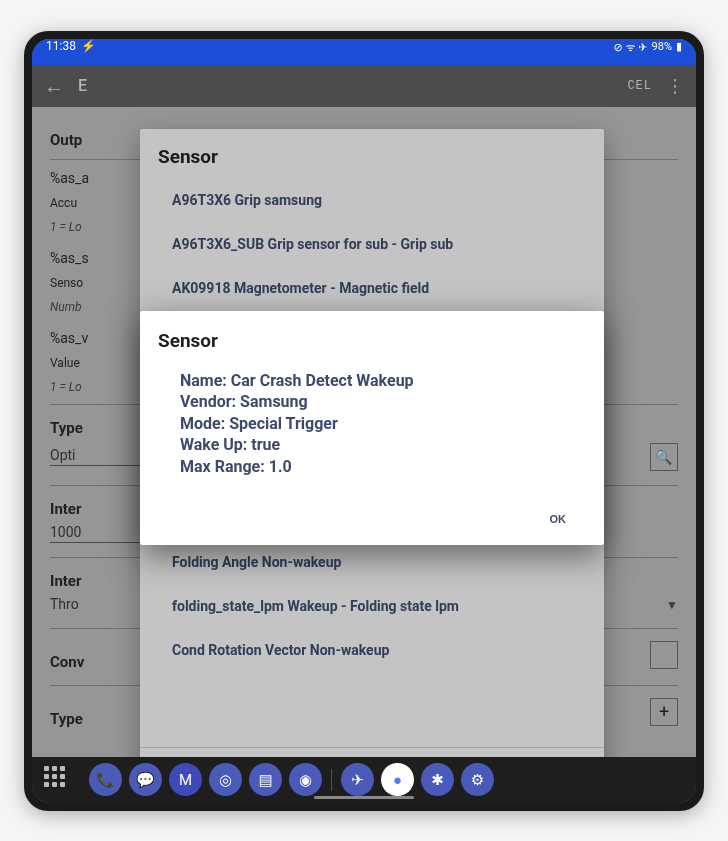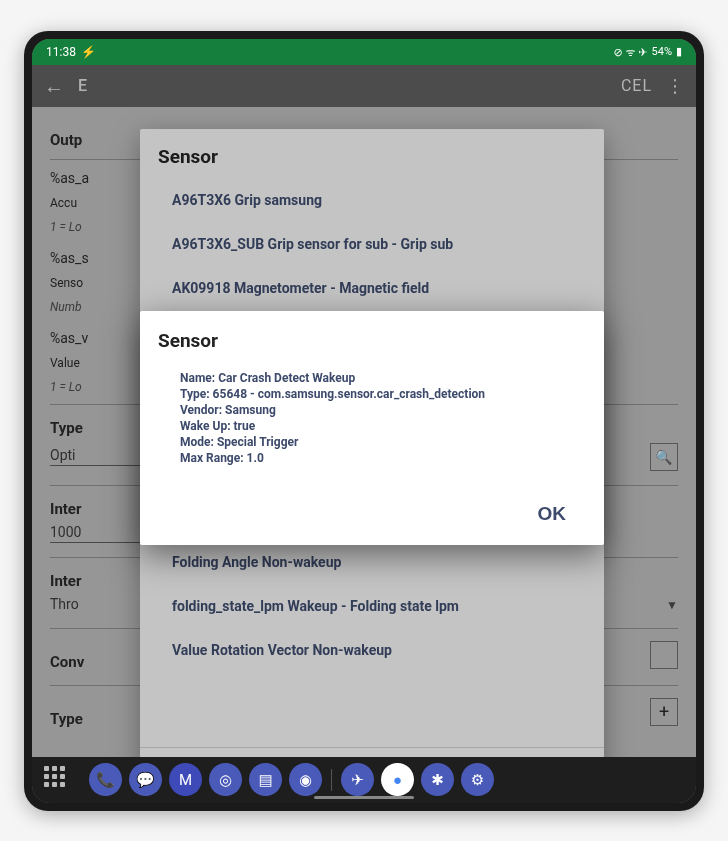--- a/index.html
+++ b/index.html
@@ -28,24 +28,24 @@
       background: #6b6b6b;
       border-radius: 18px;
       overflow: hidden;
       position: relative;
     }
     
     .status-bar {
       position: absolute;
       top: 0; left: 0; right: 0;
       height: 26px;
-      background: #15803d;
+      background: #1d4ed8;
       display: flex;
       justify-content: space-between;
-      align-items: center;
+      align-items: flex-start;
       padding: 0 14px;
       font-size: 12px;
       color: #fff;
       z-index: 1;
     }
     .status-left { display: flex; align-items: center; gap: 5px; }
     .status-right { display: flex; align-items: center; gap: 4px; font-size: 11px;}
     
     .bg-content {
       position: absolute;
@@ -156,32 +156,32 @@
       font-size: 19px;
       font-weight: 700;
       color: #222;
       margin-bottom: 18px;
     }
     .detail-lines {
       padding-left: 22px;
       margin-bottom: 24px;
     }
     .detail-line {
-      font-size: 12px;
+      font-size: 16px;
       font-weight: 700;
       color: #3d4a6b;
       line-height: 1.35;
     }
     .front-actions {
       display: flex;
       justify-content: flex-end;
       padding: 6px 10px 4px;
     }
     .ok-btn {
-      font-size: 19px;
+      font-size: 11px;
       font-weight: 700;
       color: #3d4a6b;
       border: none;
       background: none;
       cursor: pointer;
       padding: 6px 10px;
     }
     
     .nav-bar {
       position: absolute;
@@ -221,38 +221,38 @@
     .grid-dot { background: #bbb; border-radius: 1px; }
     .pill {
       position: absolute;
       bottom: 4px;
       left: 50%;
       transform: translateX(-50%);
       width: 100px; height: 3px;
       background: #888;
       border-radius: 2px;
     }
-    .cancel-txt { font-size: 16px; letter-spacing: 1px; }
+    .cancel-txt { font-size: 12px; letter-spacing: 1px; font-family: Liberation Mono, monospace; }
     .more-dots { font-size: 18px; }
     .mid-gap { height: 230px; }
   </style>
 </head>
 <body>
 
 <div class="device">
   <div class="screen">
 
     <div class="status-bar">
       <div class="status-left">
         <span>11:38</span>
         <span>⚡</span>
       </div>
       <div class="status-right">
         <span>⊘ ᯤ ✈</span>
-        <span>54%</span>
+        <span>98%</span>
         <span>▮</span>
       </div>
     </div>
 
     <div class="bg-content">
       <div class="app-bar">
         <span class="back-arrow">←</span>
         <div>
           <div class="app-title">E</div>
         </div>
@@ -311,35 +311,34 @@
 
     <div class="mid-dialog">
       <div class="mid-header">Sensor</div>
       <div class="sensor-list">
         <div class="sensor-item">A96T3X6 Grip samsung</div>
         <div class="sensor-item">A96T3X6_SUB Grip sensor for sub - Grip sub</div>
         <div class="sensor-item">AK09918 Magnetometer - Magnetic field</div>
         <div class="mid-gap"></div>
         <div class="sensor-item">Folding Angle  Non-wakeup</div>
         <div class="sensor-item">folding_state_lpm  Wakeup - Folding state lpm</div>
-        <div class="sensor-item">Value Rotation Vector  Non-wakeup</div>
+        <div class="sensor-item">Cond Rotation Vector  Non-wakeup</div>
       </div>
       <div class="filter-area">
         <input class="filter-input" placeholder="Filter" style="">
       </div>
     </div>
 
     <div class="front-dialog">
       <div class="front-title">Sensor</div>
       <div class="detail-lines">
         <div class="detail-line">Name: Car Crash Detect  Wakeup</div>
-        <div class="detail-line">Type: 65648 - com.samsung.sensor.car_crash_detection</div>
         <div class="detail-line">Vendor: Samsung</div>
+        <div class="detail-line">Mode: Special Trigger</div>
         <div class="detail-line">Wake Up: true</div>
-        <div class="detail-line">Mode: Special Trigger</div>
         <div class="detail-line">Max Range: 1.0</div>
       </div>
       <div class="front-actions">
         <button class="ok-btn">OK</button>
       </div>
     </div>
 
     <div class="nav-bar">
       <div class="apps-grid">
         <div class="grid-dot"></div>

